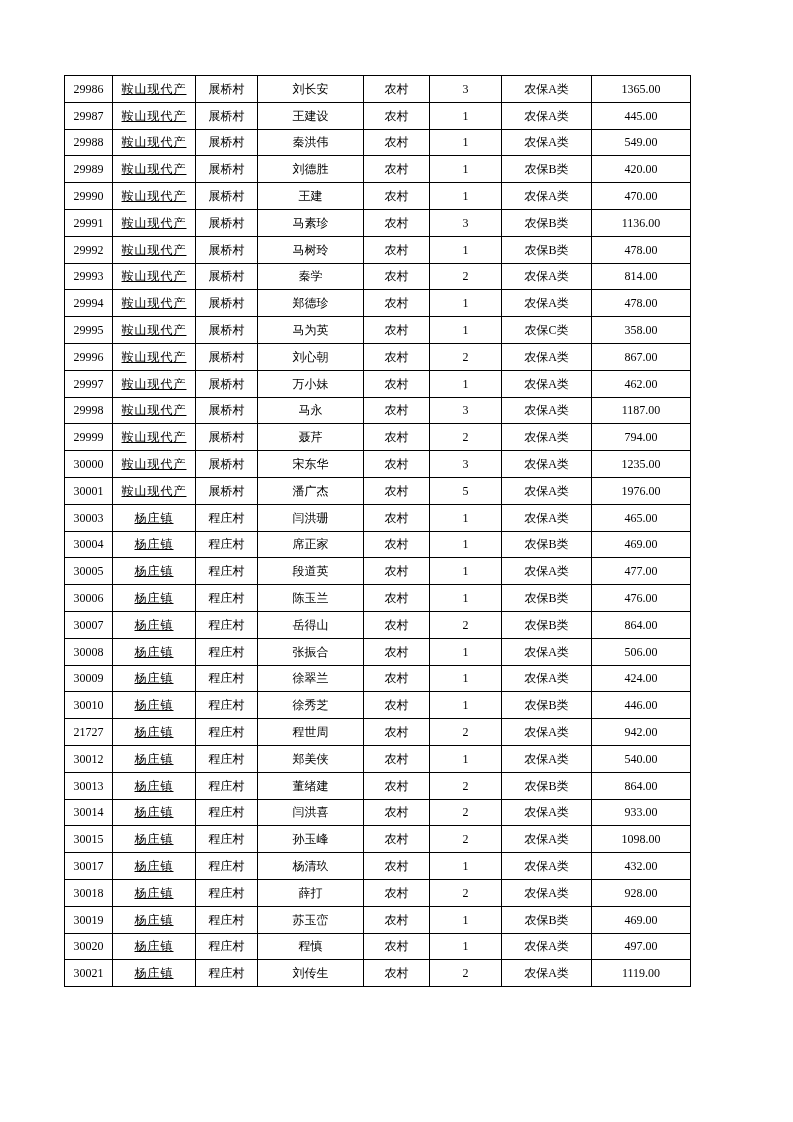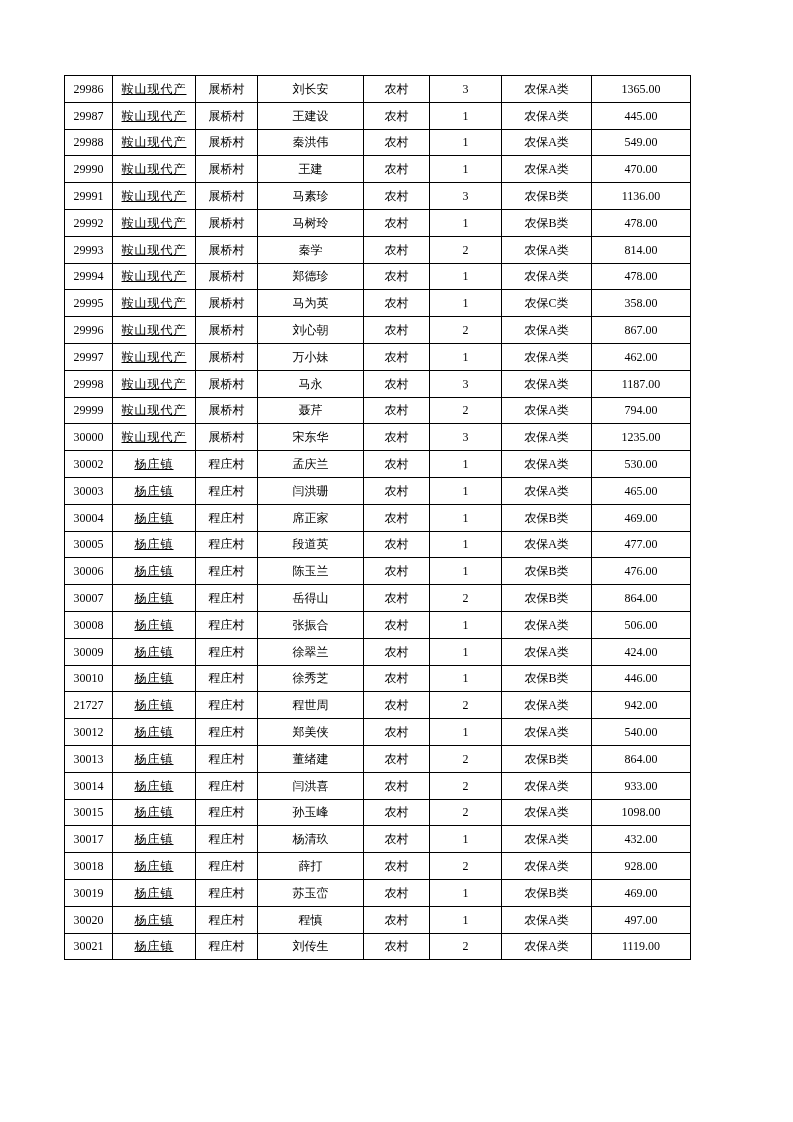--- a/index.html
+++ b/index.html
@@ -92,20 +92,30 @@
           <td class="cell-record-id">29988</td>
           <td class="cell-town">鞍山现代产</td>
           <td class="cell-village">展桥村</td>
           <td class="cell-person-name">秦洪伟</td>
           <td class="cell-residence-type">农村</td>
           <td class="cell-headcount">1</td>
           <td class="cell-insurance-category">农保A类</td>
           <td class="cell-amount">549.00</td>
         </tr>
         <tr>
+          <td class="cell-record-id">29989</td>
+          <td class="cell-town">鞍山现代产</td>
+          <td class="cell-village">展桥村</td>
+          <td class="cell-person-name">刘德胜</td>
+          <td class="cell-residence-type">农村</td>
+          <td class="cell-headcount">1</td>
+          <td class="cell-insurance-category">农保B类</td>
+          <td class="cell-amount">420.00</td>
+        </tr>
+        <tr>
           <td class="cell-record-id">29990</td>
           <td class="cell-town">鞍山现代产</td>
           <td class="cell-village">展桥村</td>
           <td class="cell-person-name">王建</td>
           <td class="cell-residence-type">农村</td>
           <td class="cell-headcount">1</td>
           <td class="cell-insurance-category">农保A类</td>
           <td class="cell-amount">470.00</td>
         </tr>
         <tr>
@@ -202,28 +212,28 @@
           <td class="cell-record-id">30000</td>
           <td class="cell-town">鞍山现代产</td>
           <td class="cell-village">展桥村</td>
           <td class="cell-person-name">宋东华</td>
           <td class="cell-residence-type">农村</td>
           <td class="cell-headcount">3</td>
           <td class="cell-insurance-category">农保A类</td>
           <td class="cell-amount">1235.00</td>
         </tr>
         <tr>
-          <td class="cell-record-id">30002</td>
-          <td class="cell-town">杨庄镇</td>
-          <td class="cell-village">程庄村</td>
-          <td class="cell-person-name">孟庆兰</td>
-          <td class="cell-residence-type">农村</td>
-          <td class="cell-headcount">1</td>
-          <td class="cell-insurance-category">农保A类</td>
-          <td class="cell-amount">530.00</td>
+          <td class="cell-record-id">30001</td>
+          <td class="cell-town">鞍山现代产</td>
+          <td class="cell-village">展桥村</td>
+          <td class="cell-person-name">潘广杰</td>
+          <td class="cell-residence-type">农村</td>
+          <td class="cell-headcount">5</td>
+          <td class="cell-insurance-category">农保A类</td>
+          <td class="cell-amount">1976.00</td>
         </tr>
         <tr>
           <td class="cell-record-id">30003</td>
           <td class="cell-town">杨庄镇</td>
           <td class="cell-village">程庄村</td>
           <td class="cell-person-name">闫洪珊</td>
           <td class="cell-residence-type">农村</td>
           <td class="cell-headcount">1</td>
           <td class="cell-insurance-category">农保A类</td>
           <td class="cell-amount">465.00</td>

